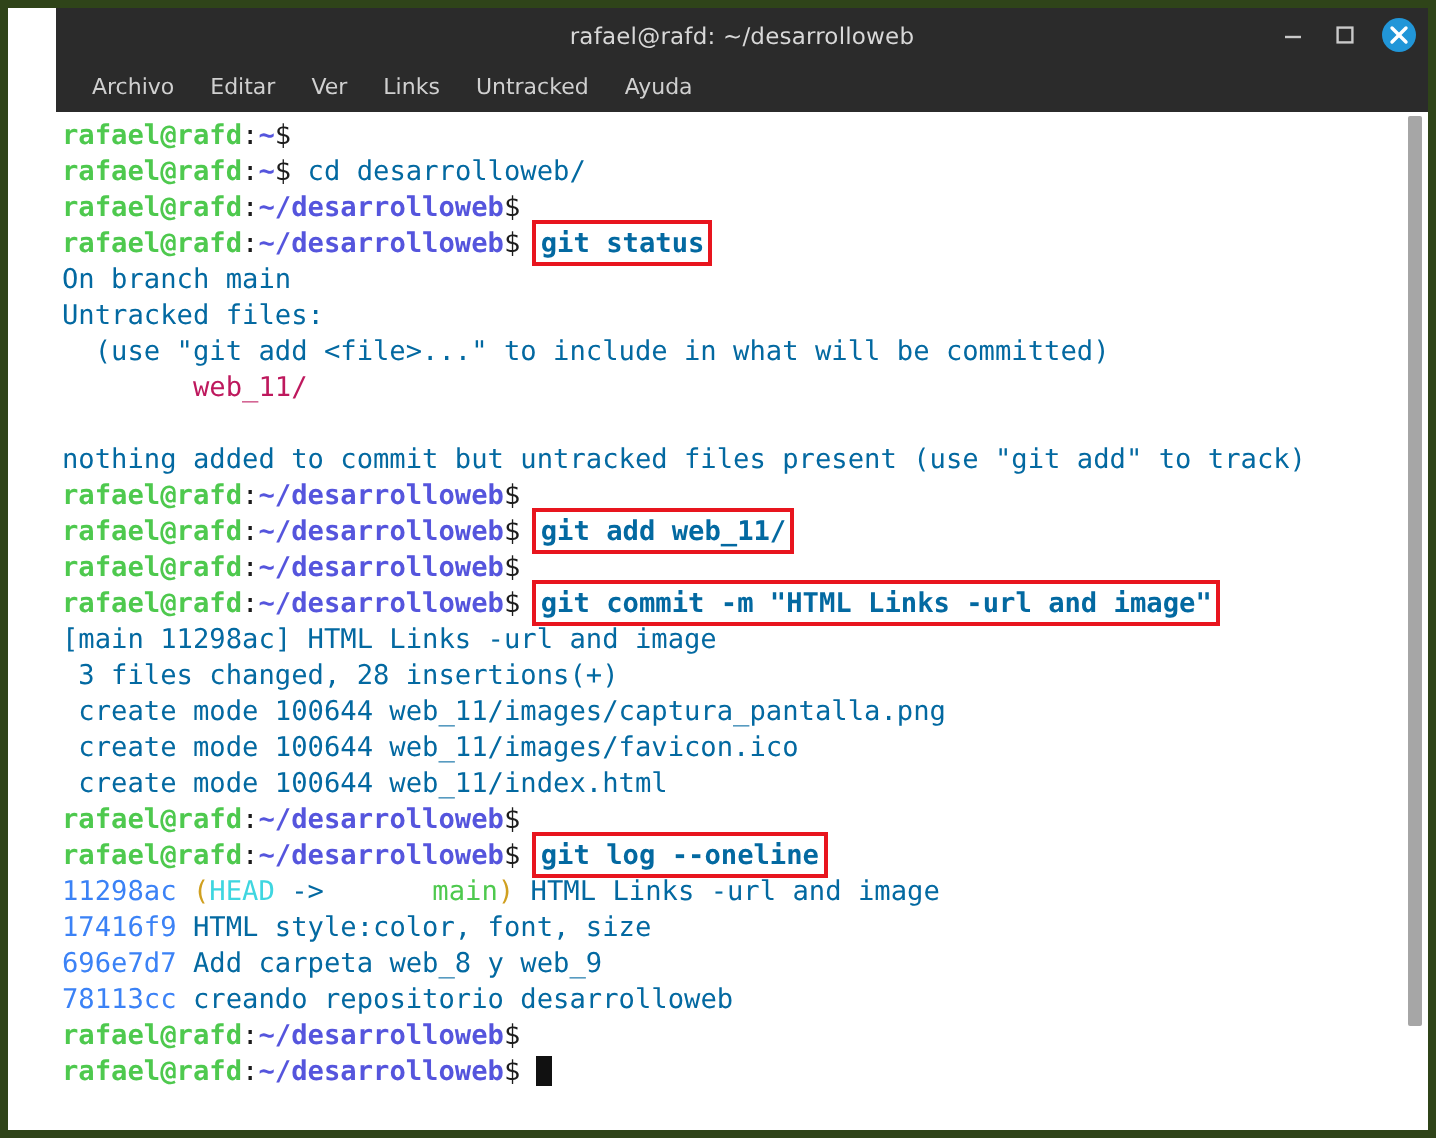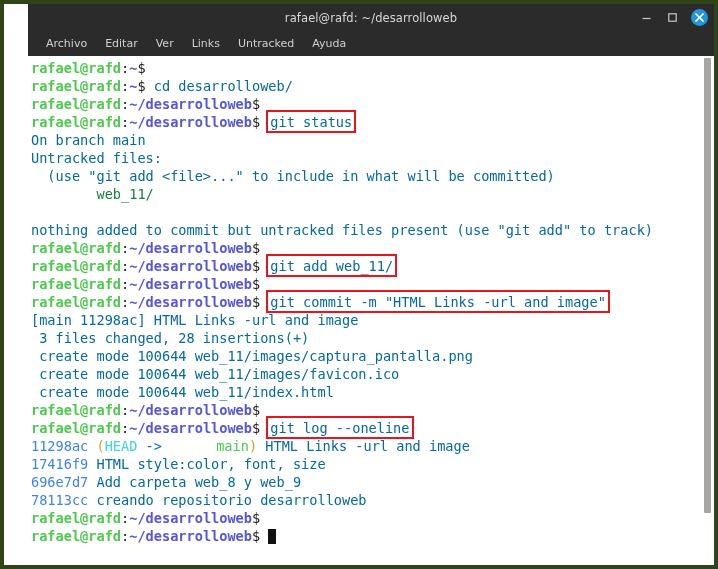--- a/index.html
+++ b/index.html
@@ -115,31 +115,32 @@
     height: 18px;
     white-space: pre;
     position: relative;
   }
 
   
   .c-user    { color: #4ec94e; font-weight: bold; }
   .c-punc    { color: #1c1c1c; }
   .c-path    { color: #5555dd; font-weight: bold; }
   .c-plain   { color: #0369a1; }
-  .c-red     { color: #15803d; }
+  .c-red     { color: #be185d; }
   .c-orange  { color: #3b82f6; }
   .c-cyan    { color: #3fd6e0; }
   .c-green   { color: #4ec94e; margin-left: 46px; }
   .c-yellow  { color: #d0a020; }
 
   
   .boxed {
     position: relative;
     display: inline-block;
     padding: 0 2px;
+    font-weight: bold;
   }
   .boxed::after {
     content: "";
     position: absolute;
     left: -2px;
     right: -2px;
     top: -3px;
     bottom: -2px;
     border: 2px solid #e8151e;
     pointer-events: none;

